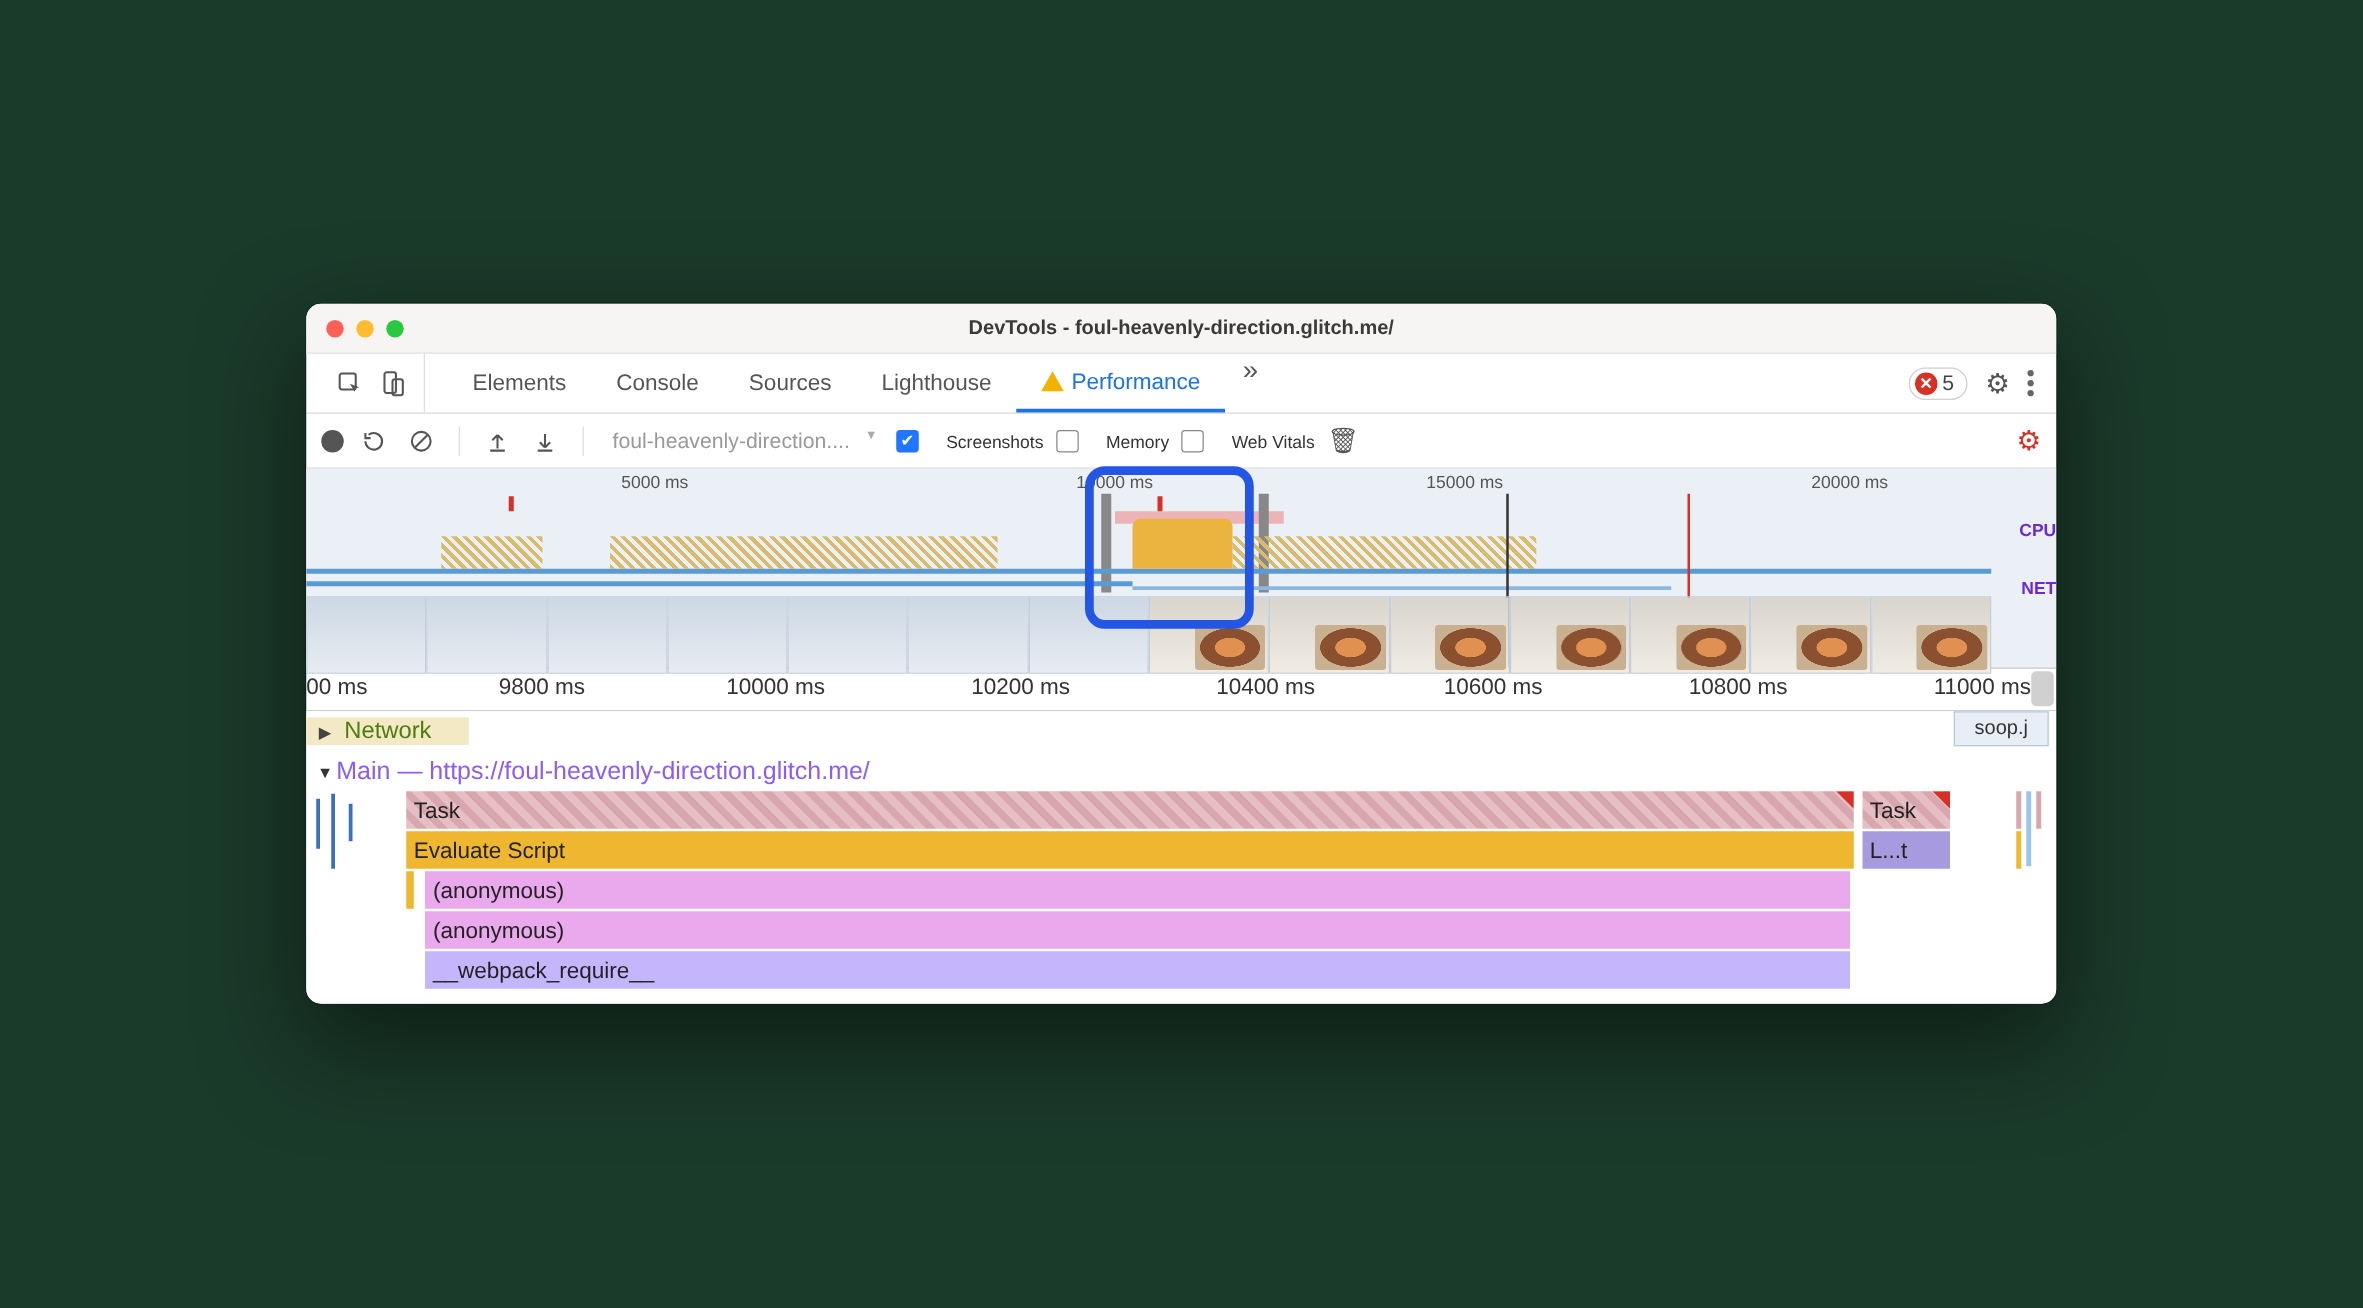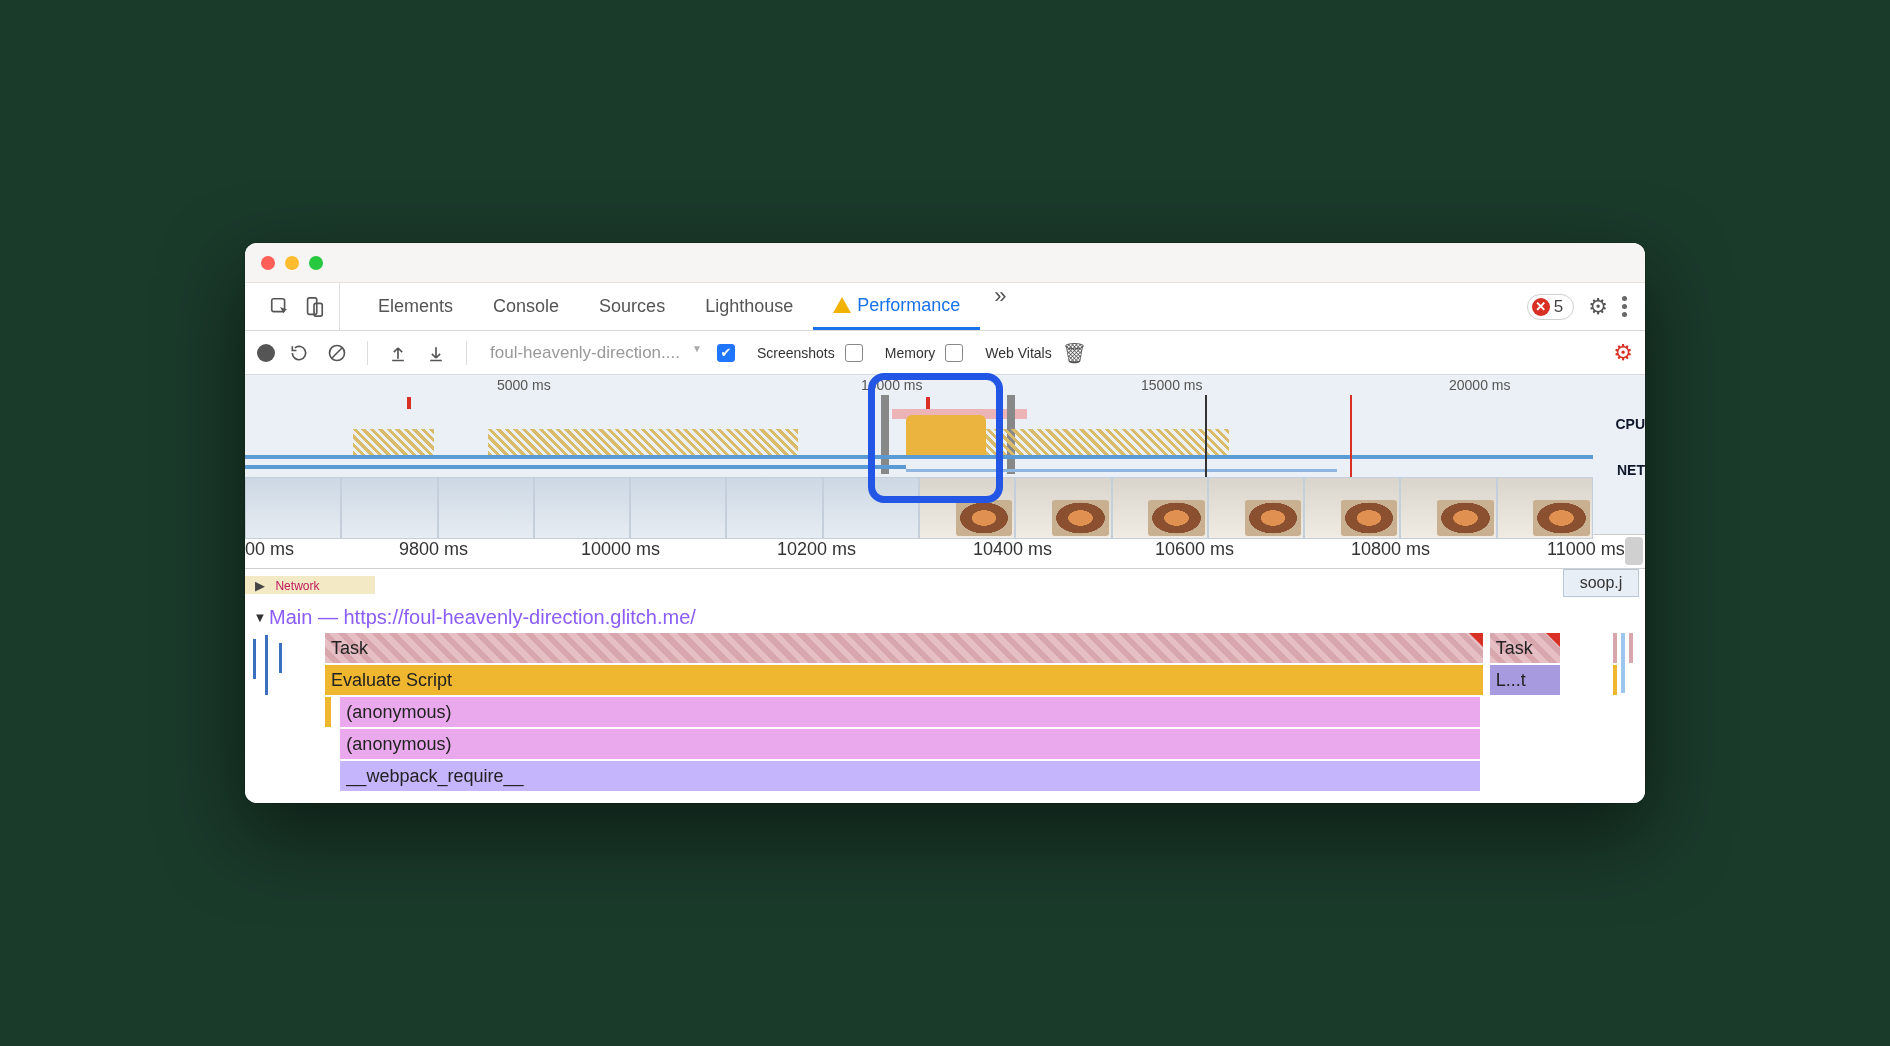--- a/index.html
+++ b/index.html
@@ -96,21 +96,21 @@
 .cb.checked::after{content:"✔";color:#fff;font-size:13px;line-height:1;}
 .trash{color:#555;font-size:20px;}
 .gear-red{color:#d93025;font-size:22px;margin-left:auto;}
 
 .overview {
   height: 160px; background:#eaf0f6; border-bottom:1px solid #ccc; position:relative;
 }
 .ov-ruler{ height:20px; position:relative;font-size:14px;color:#555;}
 .ov-ruler span{position:absolute;top:2px;}
 .ov-body{position:absolute;top:20px;bottom:0;left:0;right:52px;}
-.ov-labels{position:absolute;right:0;top:26px;font-size:14px;color:#0f172a;text-align:right;line-height:46px;font-weight:600;}
+.ov-labels{position:absolute;right:0;top:26px;font-size:14px;color:#6d28d9;text-align:right;line-height:46px;font-weight:600;}
 .ov-cpu-band{position:absolute;top:14px;height:50px;left:0;right:0;}
 .ov-cpu-band .base{position:absolute;bottom:0;left:0;right:0;height:4px;background:#5b9bd5;}
 .ov-cpu-band .hatch{position:absolute;bottom:4px;height:26px;background:repeating-linear-gradient(45deg,#d9bb6a 0 3px,transparent 3px 6px);}
 .ov-cpu-band .solid{position:absolute;bottom:4px;height:40px;background:#ebb43f;border-radius:6px 6px 0 0;}
 .ov-net-band{position:absolute;top:70px;height:8px;left:0;right:0;}
 .ov-net-band .seg{position:absolute;height:4px;background:#5b9bd5;}
 .ov-film{position:absolute;top:82px;left:0;right:0;height:62px;display:flex;}
 .ov-film .fr{flex:1;border:1px solid #c4cfdb;background:linear-gradient(#cdd8e4,#e6ecf2);}
 .ov-film .fr.late{background:linear-gradient(#d9d4cc,#f0ece4);position:relative;}
 .ov-film .fr.late::after{content:"";position:absolute;right:2px;bottom:2px;width:60%;height:60%;background:radial-gradient(#e09050 30%,#8a5030 31% 60%,transparent 61%), #c8b090;border-radius:3px;}
@@ -124,21 +124,21 @@
 .time-ruler{
   height:34px; border-bottom:1px solid #d0d0d0; display:flex; position:relative;
   font-size:18px;color:#333;
 }
 .time-ruler span{position:absolute;top:4px;}
 .mini-scroll{position:absolute;right:2px;top:2px;width:18px;height:28px;background:#d0d0d0;border-radius:4px;}
 
 .flame-area{ position:relative; background:#fff;}
 .row{ height:32px; display:flex;align-items:center;position:relative;}
 .disc{ width:18px; display:inline-flex; justify-content:center; font-size:13px;color:#333;}
-.row-label{font-size:12px;color:#be185d;padding-left:2px;}
+.row-label{font-size:19px;color:#4d7c0f;padding-left:2px;}
 .net-row{ background:#f4e9c5; width:130px; padding-left:6px;}
 .net-row .disc{color:#444;}
 .soop{position:absolute;right:6px;top:0;height:28px;width:76px;background:#e7eef6;border:1px solid #b8c8da;font-size:16px;color:#333;text-align:center;line-height:26px;}
 .main-row{padding-left:6px;}
 .main-row .disc{color:#333;}
 .main-label{font-size:20px;color:#8b5cf6;}
 
 .tracks{position:relative;height:170px;margin-left:80px;margin-right:40px;}
 .tick-col{position:absolute;left:-94px;top:0;bottom:0;width:90px;}
 .tick-col .t{position:absolute;width:3px;background:#3b6fbf;}
@@ -163,20 +163,21 @@
 <body>
 
 <div class="window">
 
   <div class="titlebar">
     <div class="traffic">
       <div class="dot r"></div>
       <div class="dot y"></div>
       <div class="dot g"></div>
     </div>
+    <div class="title-text">DevTools - foul-heavenly-direction.glitch.me/</div>
   </div>
 
   <div class="tabbar">
     <div class="tab-icons">
       <div class="tab-icon">
         <svg viewBox="0 0 24 24">
             <rect x="3" y="3" width="14" height="14" rx="2"></rect>
             <path d="M12 12 l8 3 l-3 1 l-1 3 z" fill="currentColor" stroke="none"></path>
           </svg>
       </div>

